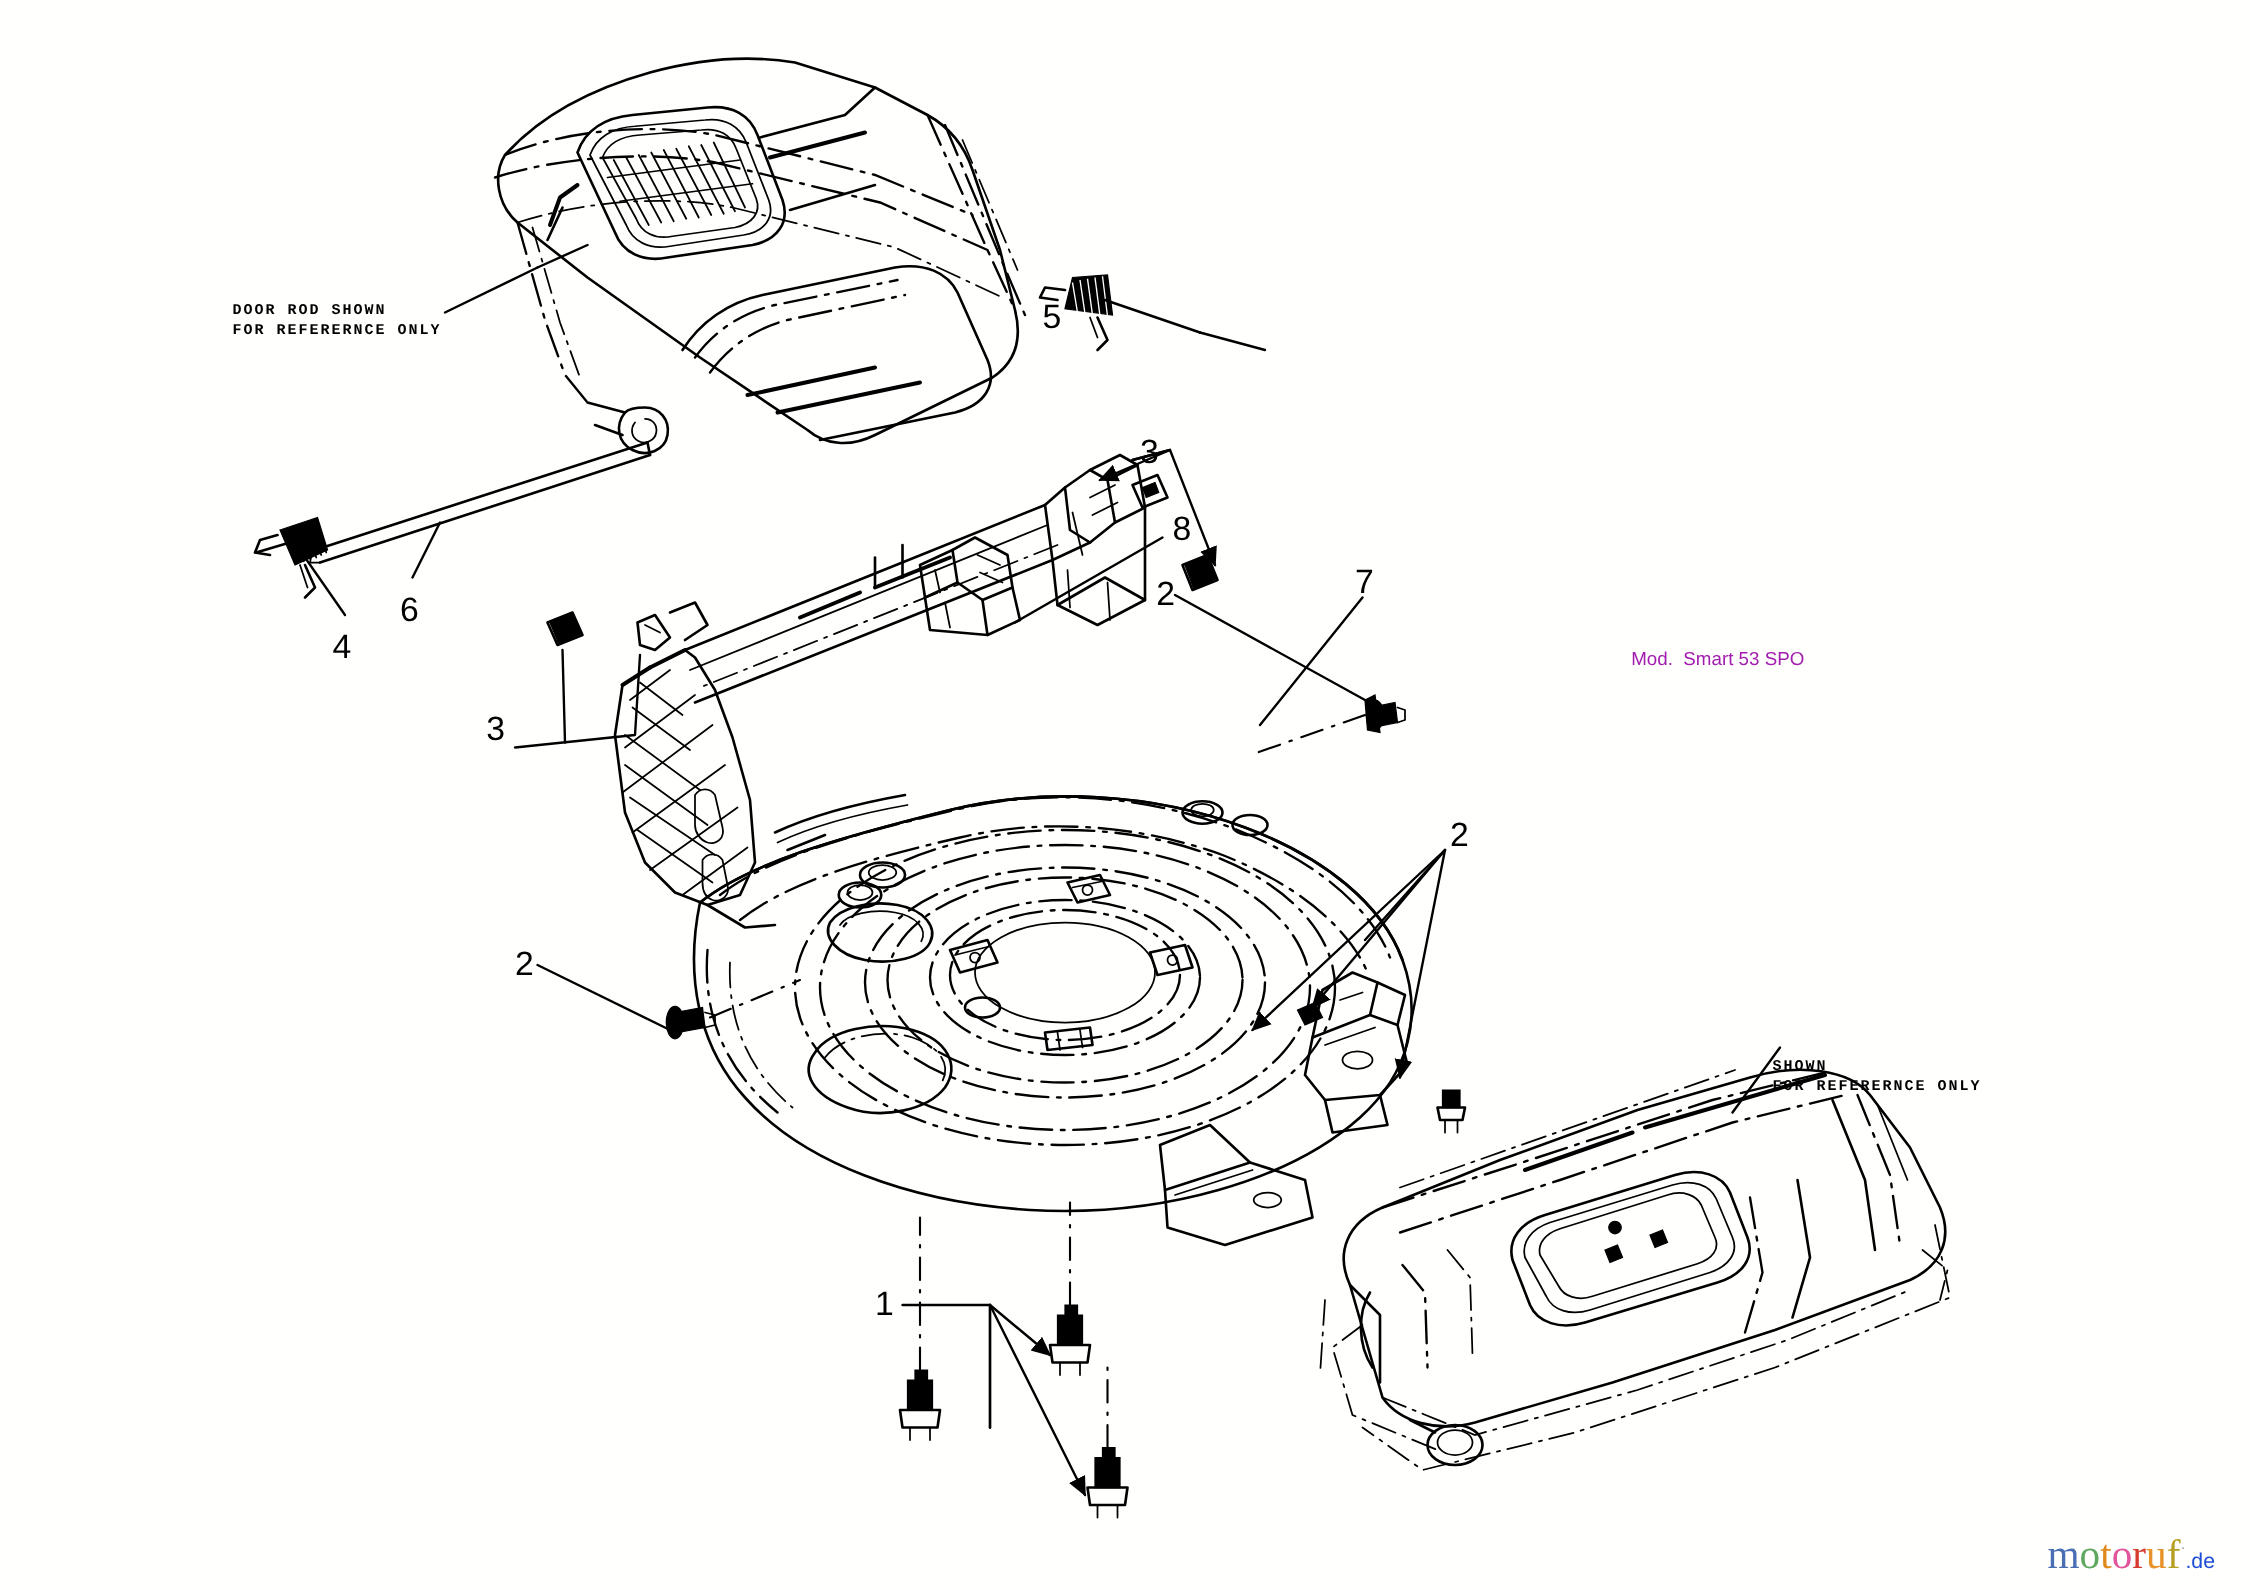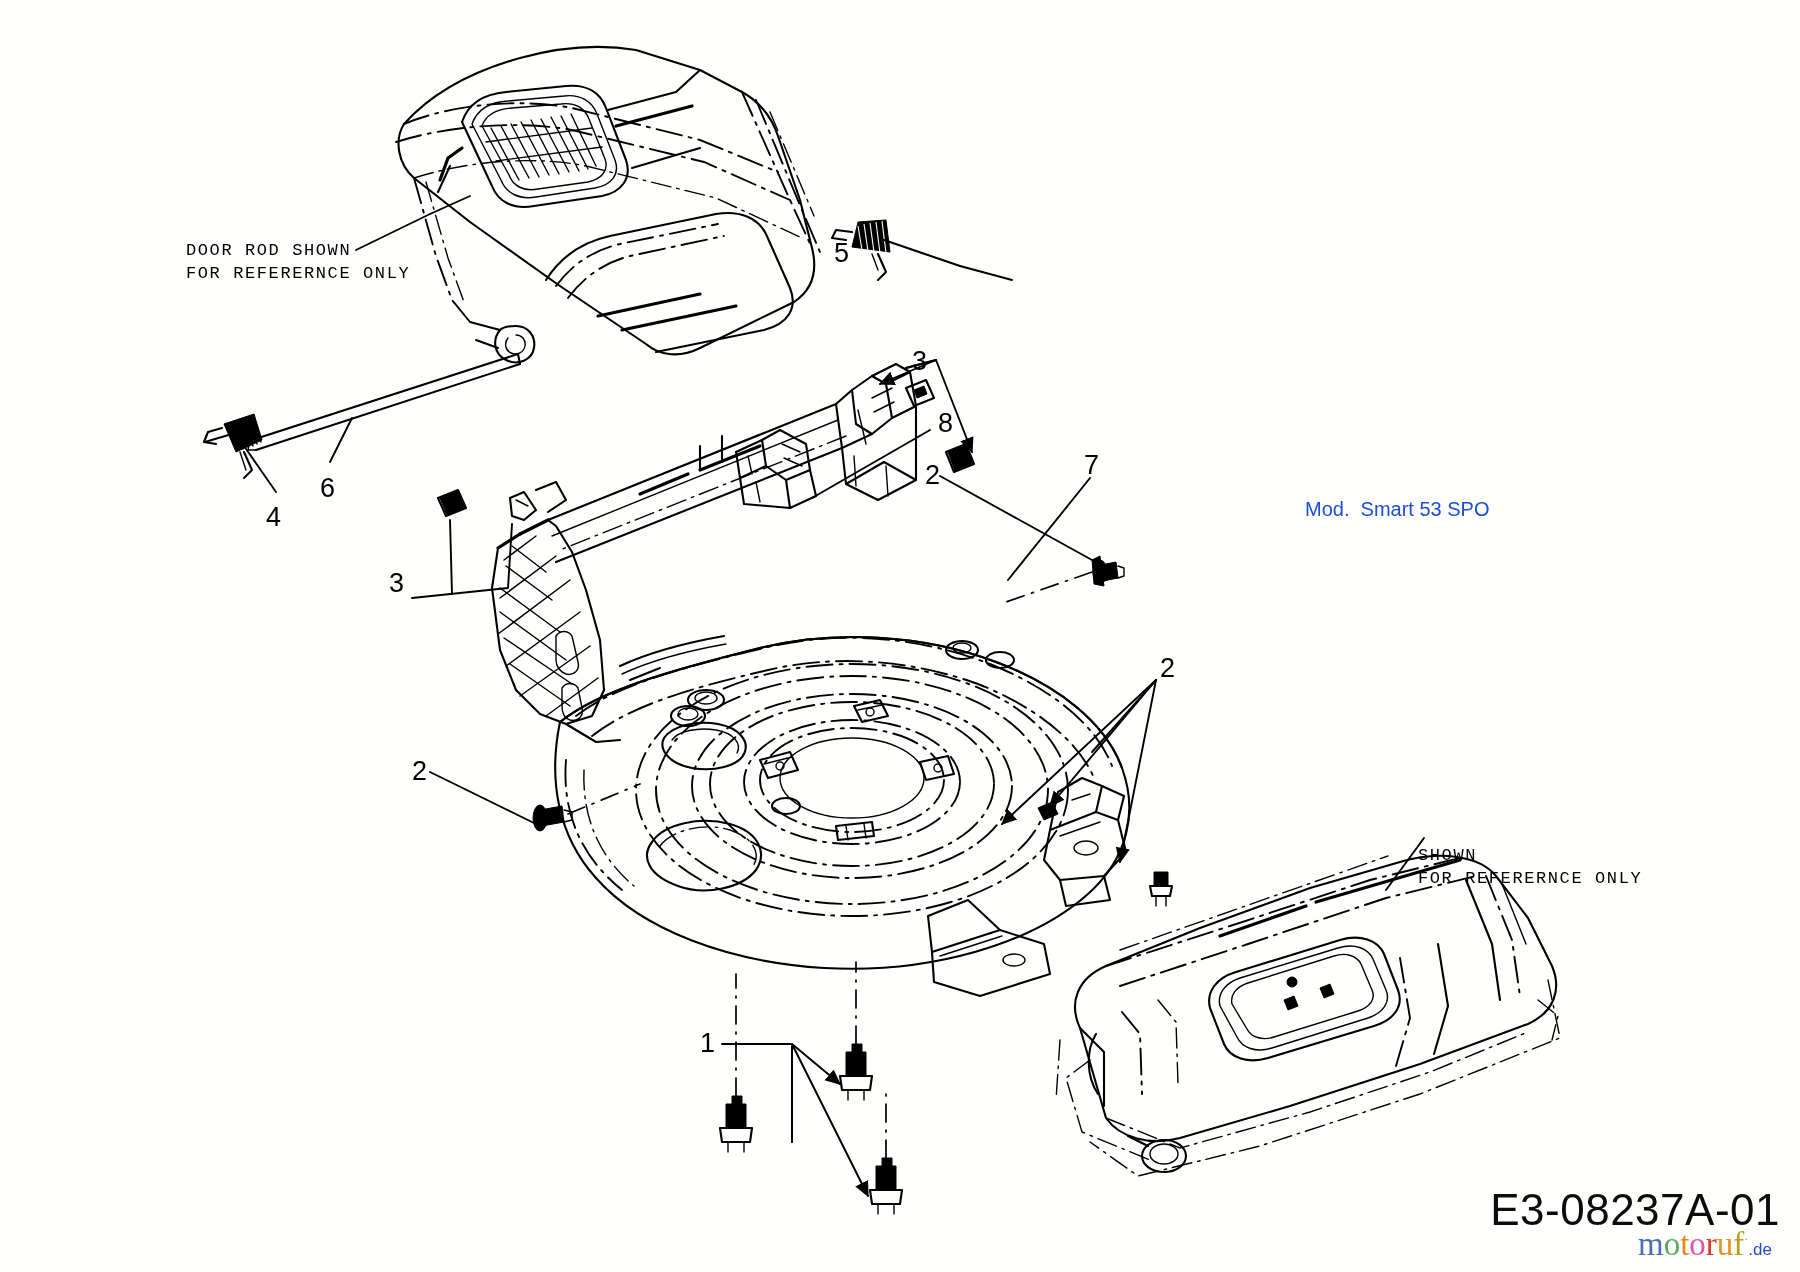--- a/index.html
+++ b/index.html
@@ -21,36 +21,36 @@
   #diagram-svg {
     position: absolute;
     left: 0;
     top: 0;
     width: 1800px;
     height: 1272px;
   }
   .note-block {
     position: absolute;
     font-family: "Liberation Mono", "DejaVu Sans Mono", monospace;
-    font-size: 17px;
-    font-weight: 400;
+    font-size: 12px;
+    font-weight: 700;
     letter-spacing: 1.6px;
     line-height: 1.35;
     color: #000;
     white-space: pre;
   }
   #note-door-rod { left: 186px; top: 240px; }
   #note-cover-ref { left: 1390px; top: 845px; margin-left: 28px; }
   .model-label {
     position: absolute;
     left: 1305px;
-    top: 498px;
+    top: 519px;
     font-family: "Liberation Sans", sans-serif;
-    font-size: 20px;
-    color: #1d4ed8;
+    font-size: 15px;
+    color: #a21caf;
     white-space: pre;
   }
   .callout {
     position: absolute;
     font-family: "Liberation Sans", sans-serif;
     font-size: 27px;
     color: #000;
     line-height: 1;
   }
   #drawing-number {
@@ -554,17 +554,16 @@
       <div class="callout" style="left: 1160px; top: 655px;">2</div>
       <div class="callout" style="left: 912px; top: 348px;">3</div>
       <div class="callout" style="left: 389px; top: 570px;">3</div>
       <div class="callout" style="left: 266px; top: 504px;">4</div>
       <div class="callout" style="left: 834px; top: 240px;">5</div>
       <div class="callout" style="left: 320px; top: 475px;">6</div>
       <div class="callout" style="left: 1084px; top: 452px;">7</div>
       <div class="callout" style="left: 938px; top: 410px;">8</div>
     </div>
 
-  <div id="drawing-number">E3-08237A-01</div>
 
   <div id="watermark"><span style="color: rgb(74, 111, 181);">m</span><span style="color: rgb(95, 168, 95);">o</span><span style="color: rgb(224, 138, 30);">t</span><span style="color: rgb(224, 85, 155);">o</span><span style="color: rgb(214, 59, 47);">r</span><span style="color: rgb(232, 147, 42);">u</span><span style="color: rgb(182, 160, 35);">f</span><span class="wm-dot">·</span><span class="wm-de">.de</span></div>
 
 </div>
 
 </body></html>

